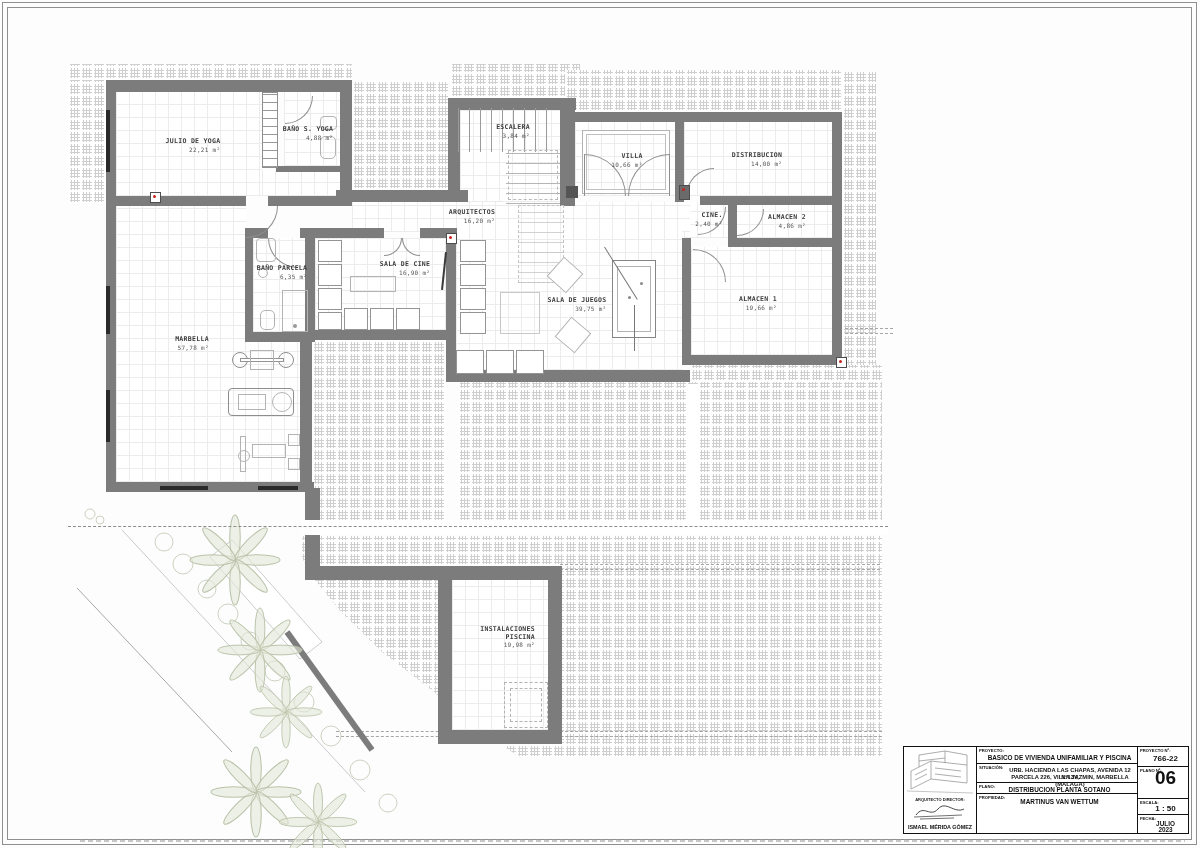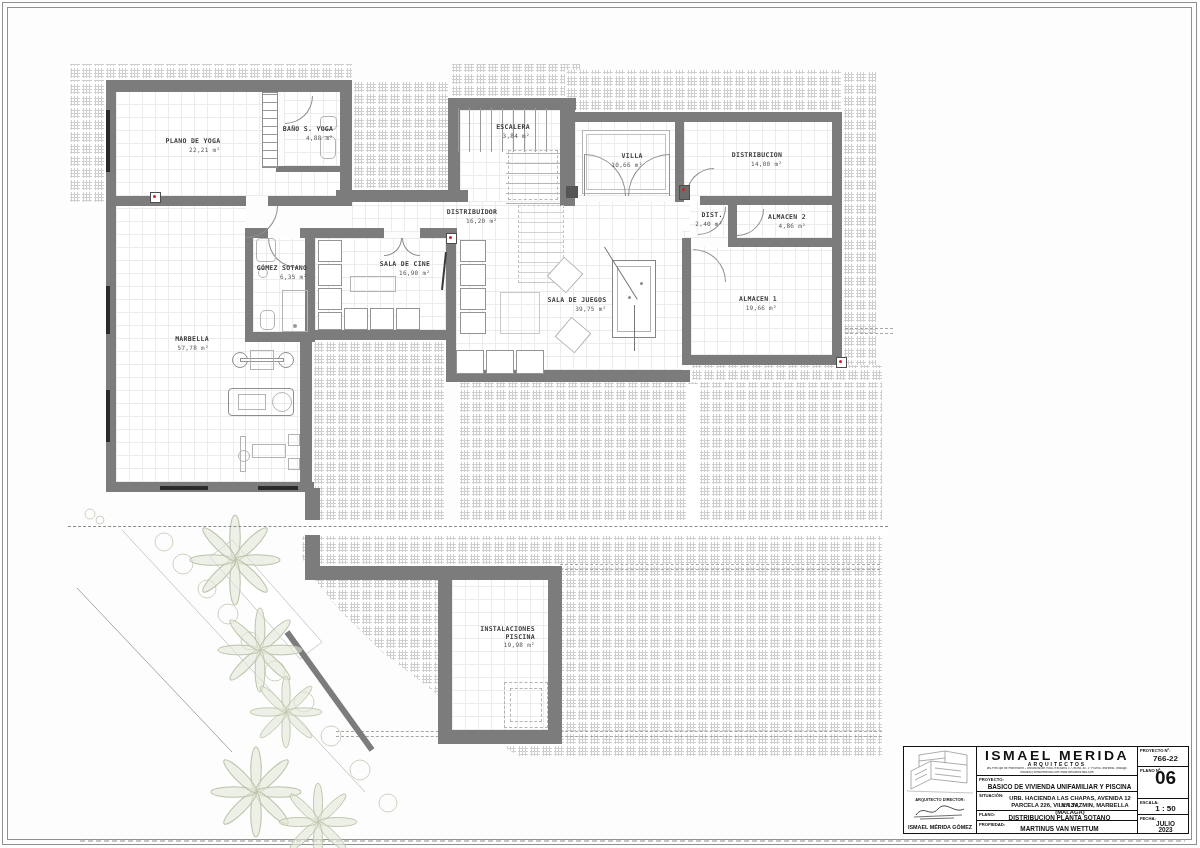--- a/index.html
+++ b/index.html
@@ -260,29 +260,29 @@
         <circle cx="30" cy="14" r="5"></circle>
         <circle cx="40" cy="20" r="4"></circle>
     </g>
     <use href="#palm" transform="translate(175,60) scale(1.5)"></use>
     <use href="#palm" transform="translate(200,150) scale(1.4)"></use>
     <use href="#palm" transform="translate(226,212) scale(1.2)"></use>
     <use href="#palm" transform="translate(196,292) scale(1.5)"></use>
     <use href="#palm" transform="translate(258,322) scale(1.3)"></use>
   </svg>
 
-  <div class="lab" style="left:193px;top:138px;"><span>PLANO DE YOGA</span><span class="ar">22,21 m²</span></div>
+  <div class="lab" style="left:193px;top:138px;"><span>JULIO DE YOGA</span><span class="ar">22,21 m²</span></div>
   <div class="lab" style="left:308px;top:126px;"><span>BAÑO S. YOGA</span><span class="ar">4,88 m²</span></div>
   <div class="lab" style="left:477px;top:124px;margin-left:36px;"><span>ESCALERA</span><span class="ar">3,84 m²</span></div>
   <div class="lab" style="left:627px;top:153px;"><span>VILLA</span><span class="ar">10,66 m²</span></div>
-  <div class="lab" style="left:472px;top:209px;"><span>DISTRIBUIDOR</span><span class="ar">16,20 m²</span></div>
+  <div class="lab" style="left:472px;top:209px;"><span>ARQUITECTOS</span><span class="ar">16,20 m²</span></div>
   <div class="lab" style="left:757px;top:152px;"><span>DISTRIBUCION</span><span class="ar">14,00 m²</span></div>
-  <div class="lab" style="left:709px;top:212px;"><span>DIST.</span><span class="ar">2,40 m²</span></div>
+  <div class="lab" style="left:709px;top:212px;"><span>CINE.</span><span class="ar">2,40 m²</span></div>
   <div class="lab" style="left:787px;top:214px;"><span>ALMACEN 2</span><span class="ar">4,86 m²</span></div>
-  <div class="lab" style="left:282px;top:265px;"><span>GÓMEZ SOTANO</span><span class="ar">6,35 m²</span></div>
+  <div class="lab" style="left:282px;top:265px;"><span>BAÑO PARCELA</span><span class="ar">6,35 m²</span></div>
   <div class="lab" style="left:405px;top:261px;"><span>SALA DE CINE</span><span class="ar">16,90 m²</span></div>
   <div class="lab" style="left:577px;top:297px;"><span>SALA DE JUEGOS</span><span class="ar">39,75 m²</span></div>
   <div class="lab" style="left:758px;top:296px;"><span>ALMACEN 1</span><span class="ar">19,66 m²</span></div>
   <div class="lab" style="left:192px;top:336px;"><span>MARBELLA</span><span class="ar">57,78 m²</span></div>
   <div class="lab wrap" style="left:500px;top:626px;"><span>INSTALACIONES PISCINA</span><span class="ar">19,98 m²</span></div>
 
   <div id="tb">
     <div class="c1">
       <svg width="70" height="46" viewBox="0 0 70 46" style="position:absolute;left:1px;top:2px;">
         <g fill="none" stroke="#8a8a8a" stroke-width="0.7">
@@ -295,26 +295,20 @@
         </g>
       </svg>
       <div style="position:absolute;left:0;right:0;top:50px;text-align:center;font:700 4px 'Liberation Sans',sans-serif;color:#222;">ARQUITECTO DIRECTOR:</div>
       <svg width="60" height="18" viewBox="0 0 60 18" style="position:absolute;left:6px;top:55px;">
         <path d="M6 13 C14 2, 20 16, 28 7 S 44 12, 54 7" fill="none" stroke="#333" stroke-width="0.9"></path>
         <path d="M4 15 L52 13 M10 17 L44 16" fill="none" stroke="#333" stroke-width="0.7"></path>
       </svg>
       <div style="position:absolute;left:0;right:0;bottom:3px;text-align:center;font:700 5.4px 'Liberation Sans',sans-serif;color:#111;">ISMAEL MÉRIDA GÓMEZ</div>
     </div>
     <div class="c2">
-      <div class="row" style="height:29px;">
-        <div class="logo1" style="margin-top:2px;">ISMAEL MERIDA</div>
-        <div class="logo2">ARQUITECTOS</div>
-        <div class="addr">Av.Principe de Hohenlohe - Urbanización Real. Escalera 3. Oficina 30. 1ª Planta. Marbella. Málaga</div>
-        <div class="addr">estudio@ismaelmerida.com        www.ismaelmerida.com</div>
-      </div>
       <div class="row" style="height:17px;">
         <span class="flbl">PROYECTO:</span>
         <div class="fval" style="top:7px;">BASICO DE VIVIENDA UNIFAMILIAR Y PISCINA</div>
       </div>
       <div class="row" style="height:19px;">
         <span class="flbl">SITUACIÓN:</span>
         <div class="fval" style="top:3px;left:28px;right:2px;font-size:5.8px;">URB. HACIENDA LAS CHAPAS, AVENIDA 12 Nº13V,</div>
         <div class="fval" style="top:10px;left:28px;right:2px;font-size:5.8px;">PARCELA 226, VILLA JAZMIN, MARBELLA (MALAGA)</div>
       </div>
       <div class="row" style="height:11px;">

